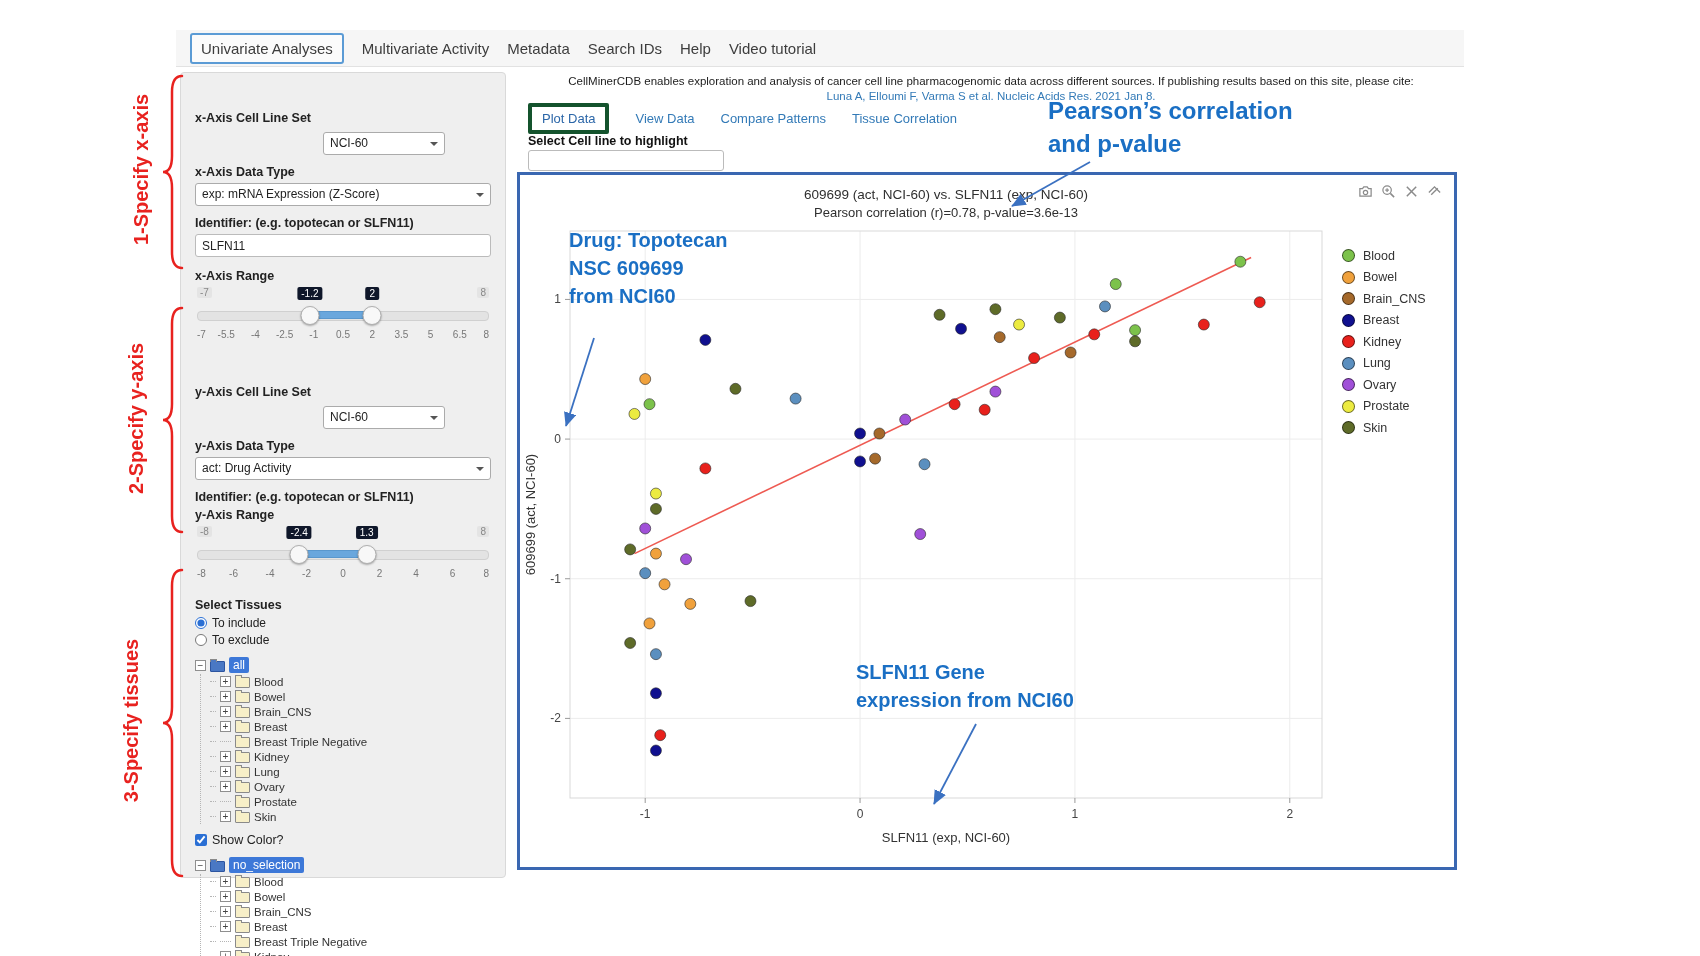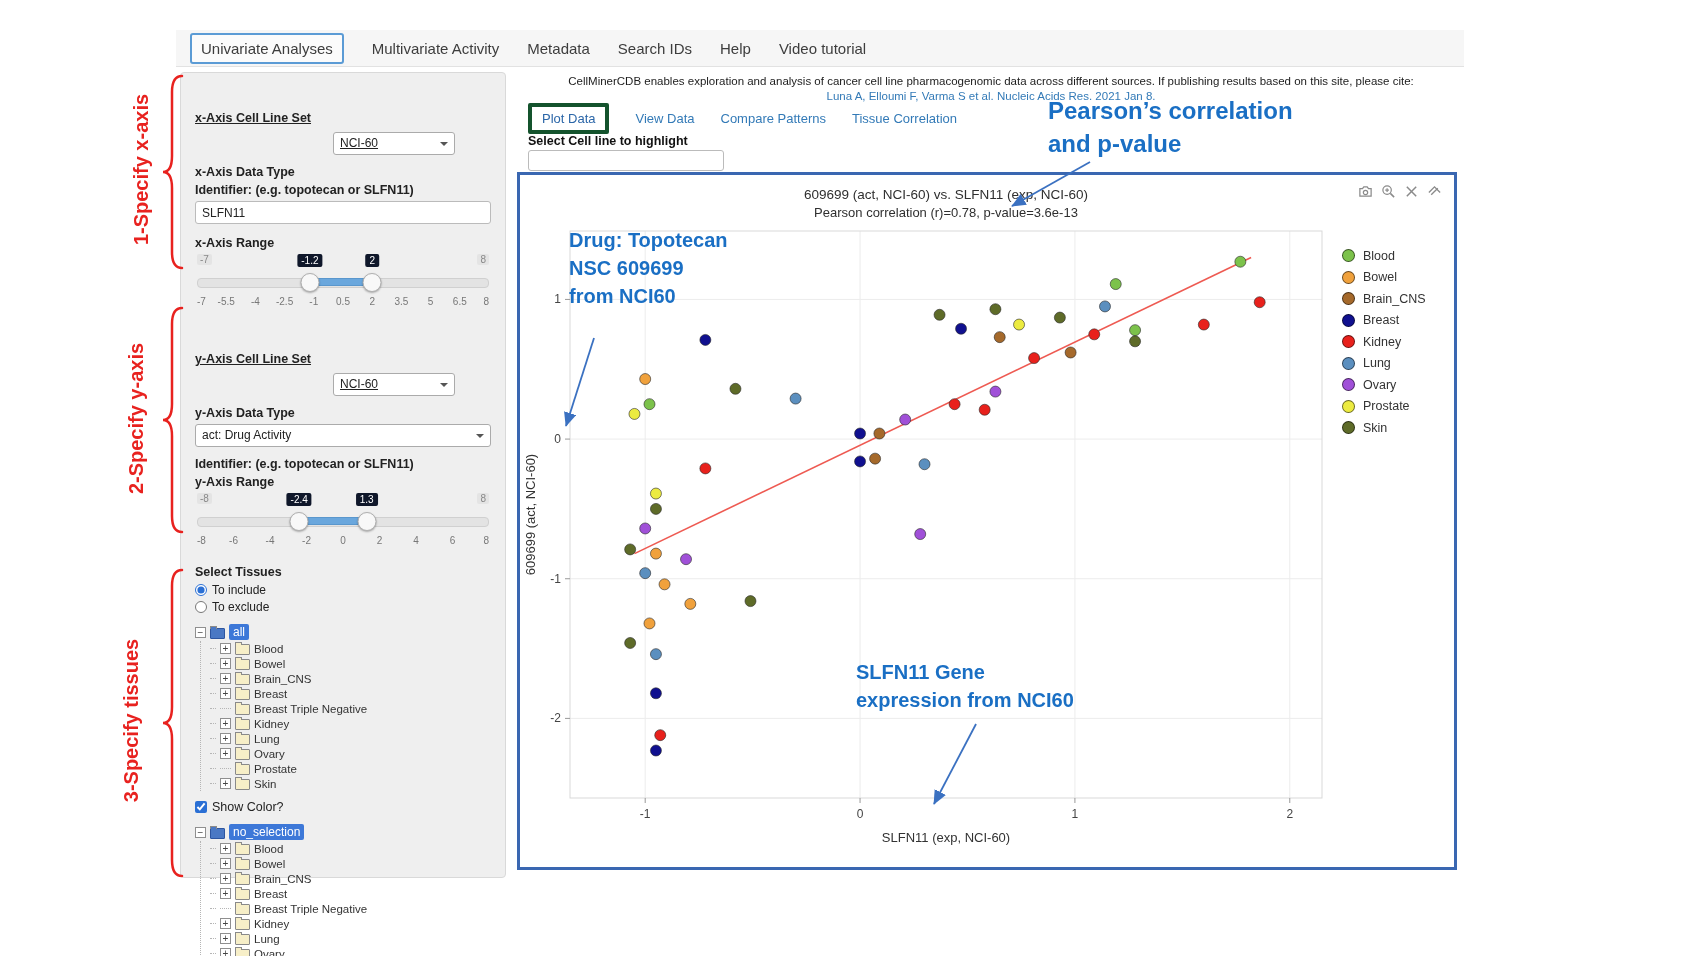--- a/index.html
+++ b/index.html
@@ -1,26 +1,26 @@
 <!DOCTYPE html>
 <html><head>
 <meta charset="utf-8">
 <style>
   html,body{margin:0;padding:0;background:#fff;}
   body{width:1700px;height:956px;position:relative;font-family:"Liberation Sans",sans-serif;overflow:hidden;color:#222;}
 
   
-  .topnav{position:absolute;left:176px;top:30px;width:1288px;height:37px;background:#f6f6f6;border-bottom:1px solid #e2e2e2;display:flex;align-items:center;gap:28px;padding-left:14px;box-sizing:border-box;}
+  .topnav{position:absolute;left:176px;top:30px;width:1288px;height:37px;background:#f6f6f6;border-bottom:1px solid #e2e2e2;display:flex;align-items:center;gap:18px;padding-left:14px;box-sizing:border-box;}
   .nav-tab{font-size:15px;color:#3d3d3d;cursor:pointer;white-space:nowrap;}
   .nav-tab.active{border:2px solid #5b9bd5;border-radius:3px;padding:5px 9px;background:#fbfbfb;}
 
   
   .sidebar{position:absolute;left:180px;top:72px;width:326px;height:806px;background:#efefef;border:1px solid #d9d9d9;border-radius:4px;padding:12px 14px;box-sizing:border-box;font-size:12.5px;}
   .sb-label{font-weight:bold;margin:0 0 4px;}
-  .sb-row-inline{display:flex;align-items:center;gap:22px;margin-bottom:10px;text-decoration:underline;}
+  .sb-row-inline{display:flex;align-items:center;gap:12px;margin-bottom:10px;}
   .sb-select{background:#fff;border:1px solid #ababab;border-radius:3px;height:23px;line-height:21px;padding:0 20px 0 6px;position:relative;font-size:12px;color:#222;box-sizing:border-box;cursor:pointer;}
   .sb-select::after{content:'';position:absolute;right:6px;top:9px;border:4px solid transparent;border-top-color:#555;}
   .sb-select.inline{width:122px;margin-top:47px;}
   .sb-select.block{width:100%;margin-bottom:10px;overflow:hidden;white-space:nowrap;}
   .sb-input{width:100%;height:23px;border:1px solid #bbb;border-radius:3px;background:#fff;font-size:12px;padding:0 6px;box-sizing:border-box;color:#222;margin-bottom:12px;font-family:"Liberation Sans",sans-serif;}
 
   
   .irs{position:relative;height:62px;margin:2px 2px 10px 2px;}
   .irs-min,.irs-max{position:absolute;top:0;font-size:10px;color:#888;background:#e4e4e4;border-radius:2px;padding:0 3px;}
   .irs-min{left:0;} .irs-max{right:0;}
@@ -98,20 +98,21 @@
 <div class="red-note" id="note-x">1-Specify x-axis</div>
 <div class="red-note" id="note-y">2-Specify y-axis</div>
 <div class="red-note" id="note-t">3-Specify tissues</div>
 
 <div class="sidebar">
   <div class="sb-row-inline">
     <div class="sb-label">x-Axis Cell Line Set</div>
     <div class="sb-select inline"><span>NCI-60</span></div>
   </div>
   <div class="sb-label">x-Axis Data Type</div>
+  <div class="sb-select block"><span>exp: mRNA Expression (Z-Score)</span></div>
   <div class="sb-label">Identifier: (e.g. topotecan or SLFN11)</div>
   <input class="sb-input" value="SLFN11" style="">
   <div class="sb-label">x-Axis Range</div>
   <div class="irs" id="x-slider">
     <span class="irs-min">-7</span>
     <span class="irs-max">8</span>
     <span class="irs-from" style="left: 38.6667%;">-1.2</span>
     <span class="irs-to" style="left: 60%;">2</span>
     <div class="irs-line"></div>
     <div class="irs-bar" style="left: 38.6667%; width: 21.3333%;"></div>

